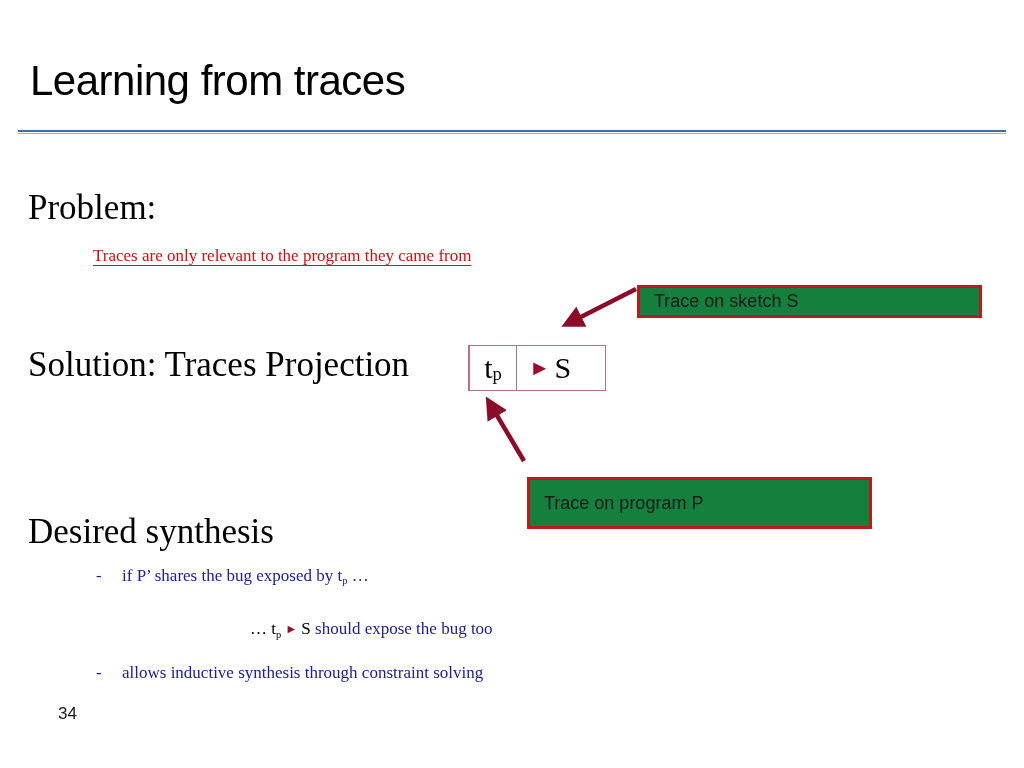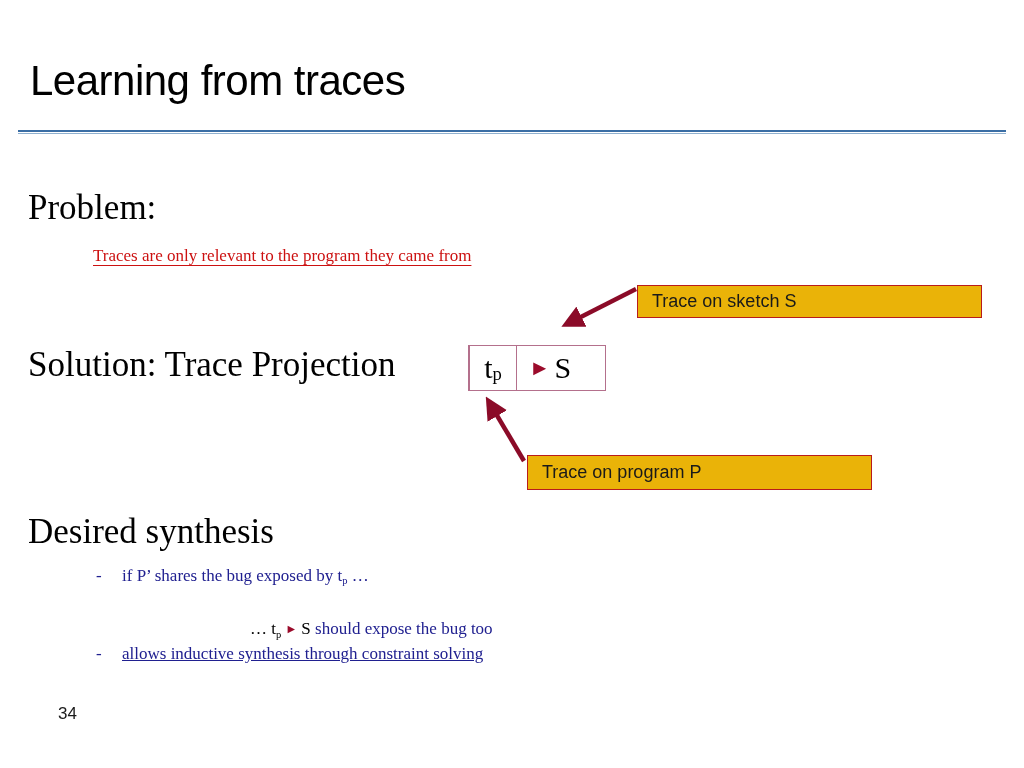--- a/index.html
+++ b/index.html
@@ -81,21 +81,21 @@
     text-decoration: underline;
     text-underline-offset: 4px;
   }
 
   .bullet-blue {
     color: #202090;
     margin-left: 20px;
   }
   #bullet-1 { left: 76px; top: 560px; }
   #bullet-2 { left: 230px; top: 613px; }
-  #bullet-3 { left: 76px; top: 638px; text-decoration: underline; }
+  #bullet-3 { left: 76px; top: 657px; }
 
   .dash {
     display: inline-block;
     width: 26px;
   }
 
   sub {
     font-size: 0.62em;
     line-height: 0;
     vertical-align: baseline;
@@ -147,42 +147,42 @@
     padding-left: 8px;
     box-sizing: border-box;
     font-family: "Liberation Serif", "DejaVu Serif", serif;
     font-size: 30px;
     color: #000000;
   }
 
   
   .callout {
     position: absolute;
-    border: 1px solid #b91c1c;
-    box-sizing: border-box;
-    background: #eab308;
+    border: 3px solid #b91c1c;
+    box-sizing: border-box;
+    background: #15803d;
     display: flex;
     align-items: center;
     padding-left: 14px;
     font-family: "Liberation Sans", "DejaVu Sans", sans-serif;
     font-size: 18px;
     color: #1a1a1a;
     white-space: nowrap;
   }
   #callout-sketch {
     left: 637px;
     top: 285px;
     width: 345px;
     height: 33px;
   }
   #callout-program {
     left: 527px;
-    top: 455px;
+    top: 477px;
     width: 345px;
-    height: 35px;
+    height: 52px;
   }
 
   
   #arrow-layer {
     position: absolute;
     left: 0;
     top: 0;
     width: 1024px;
     height: 768px;
     pointer-events: none;
@@ -205,21 +205,21 @@
 
 <div id="title-rule">
   <div class="rule-thick"></div>
   <div class="rule-thin"></div>
 </div>
 
 <div id="problem-heading" class="heading-serif">Problem:</div>
 
 <div id="problem-detail" class="body-serif">Traces are only relevant to the program they came from</div>
 
-<div id="solution-line" class="heading-serif">Solution: Trace Projection</div>
+<div id="solution-line" class="heading-serif">Solution: Traces Projection</div>
 
 <div id="formula-box">
   <div id="formula-cell-tp">
     <span>t</span>
       <sub>p</sub>
   </div>
   <div id="formula-cell-s">
     <span class="proj-arrow">►</span>
       <span>S</span>
   </div>

